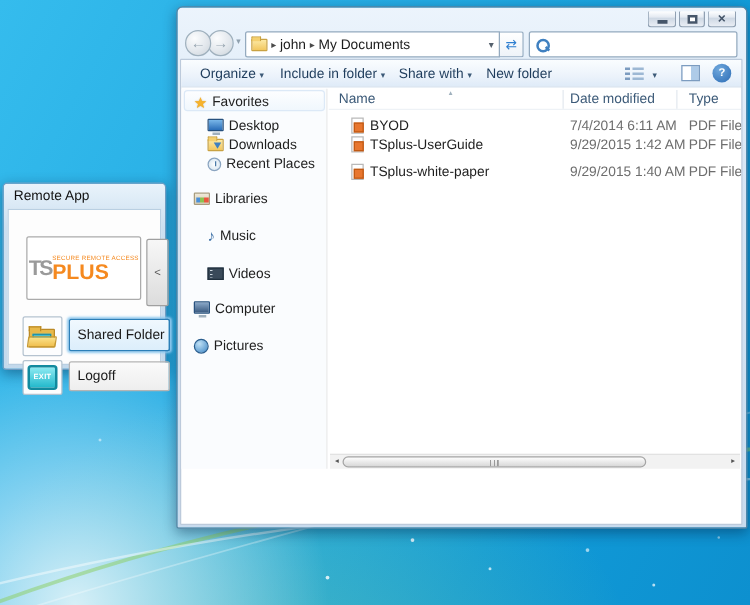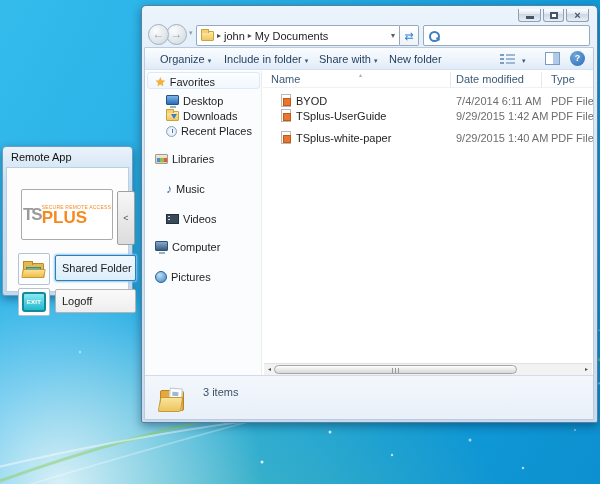--- a/index.html
+++ b/index.html
@@ -358,28 +358,20 @@
 
           <div class="hscroll">
             <span class="hs-arrow" style="left:0;">◂</span>
             <div class="hs-thumb"></div>
             <span class="hs-arrow" style="right:0;">▸</span>
           </div>
         </div>
 
       </div>
 
-      <div class="statusbar">
-        <div class="folder-big">
-          <div class="fb-back"></div>
-          <div class="fb-paper"></div>
-          <div class="fb-front"></div>
-        </div>
-        <div class="status-text">3 items</div>
-      </div>
 
     </div>
   </div>
 
   <div id="remoteapp" class="win">
     <div class="ra-title">Remote App</div>
     <div style="position:absolute;left:0;right:0;top:0;height:19px;"></div>
 
     <div class="ra-body">
 

